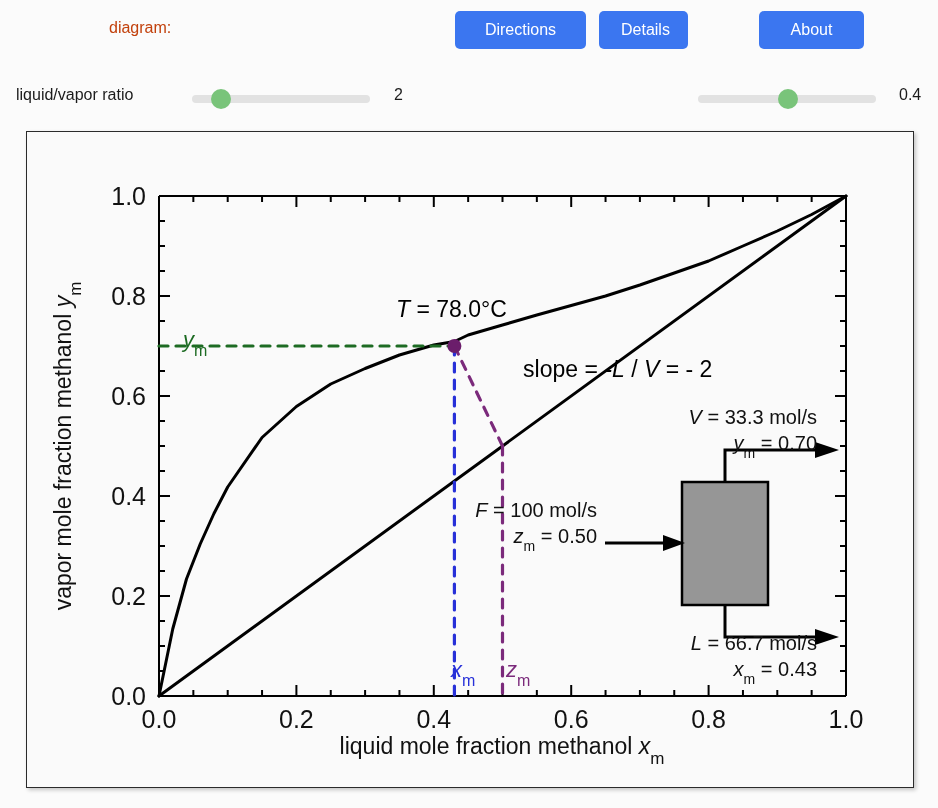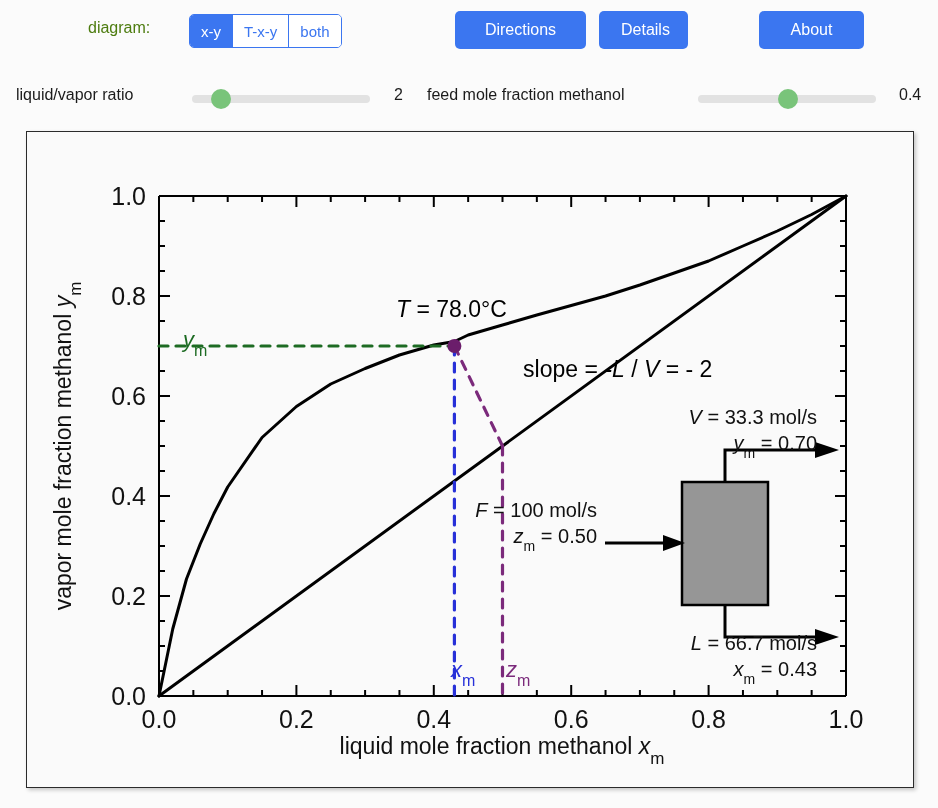--- a/index.html
+++ b/index.html
@@ -8,22 +8,22 @@
     background:#fbfbfb;
     font-family:"Liberation Sans", sans-serif;
     overflow:hidden;
     position:relative;
   }
   
   #toolbar{
     position:absolute;left:0;top:0;width:938px;height:60px;
   }
   #diagram-label{
-    position:absolute;left:88px;top:19px;
-    font-size:16px;color:#4d7c0f;white-space:nowrap;
+    position:absolute;left:109px;top:19px;
+    font-size:16px;color:#c2410c;white-space:nowrap;
   }
   #segmented{
     position:absolute;left:189px;top:14px;height:32px;
     display:flex;border:1px solid #3b76f0;border-radius:5px;overflow:hidden;
     background:#ffffff;
   }
   .seg{
     display:flex;align-items:center;justify-content:center;
     padding:0 11px;font-size:15px;color:#3b76f0;background:#ffffff;
     border-right:1px solid #3b76f0;cursor:pointer;user-select:none;
@@ -70,38 +70,32 @@
     overflow:hidden;
   }
   #plotsvg{position:absolute;left:0;top:0;}
 </style>
 </head>
 <body>
 
 <div id="toolbar">
   <span id="diagram-label">diagram:</span>
 
-  <div id="segmented">
-    <div class="seg active">x-y</div>
-    <div class="seg">T-x-y</div>
-    <div class="seg">both</div>
-  </div>
 
   <button class="topbtn" id="btn-directions">Directions</button>
   <button class="topbtn" id="btn-details">Details</button>
   <button class="topbtn" id="btn-about">About</button>
 </div>
 
 <div id="sliderbar">
   <span class="slabel" id="lv-label">liquid/vapor ratio</span>
   <div class="strack" id="lv-track"></div>
   <div class="sknob" id="lv-knob"></div>
   <span class="sval" id="lv-value">2</span>
 
-  <span class="slabel" id="fz-label">feed mole fraction methanol</span>
   <div class="strack" id="fz-track"></div>
   <div class="sknob" id="fz-knob"></div>
   <span class="sval" id="fz-value">0.4</span>
 </div>
 
 <div id="panel">
   <svg id="plotsvg" width="886" height="655" viewBox="0 0 886 655">
 
     <g>
       <line id="ax-bottom" x1="132" y1="564" x2="819" y2="564" stroke="#000" stroke-width="2"></line>

